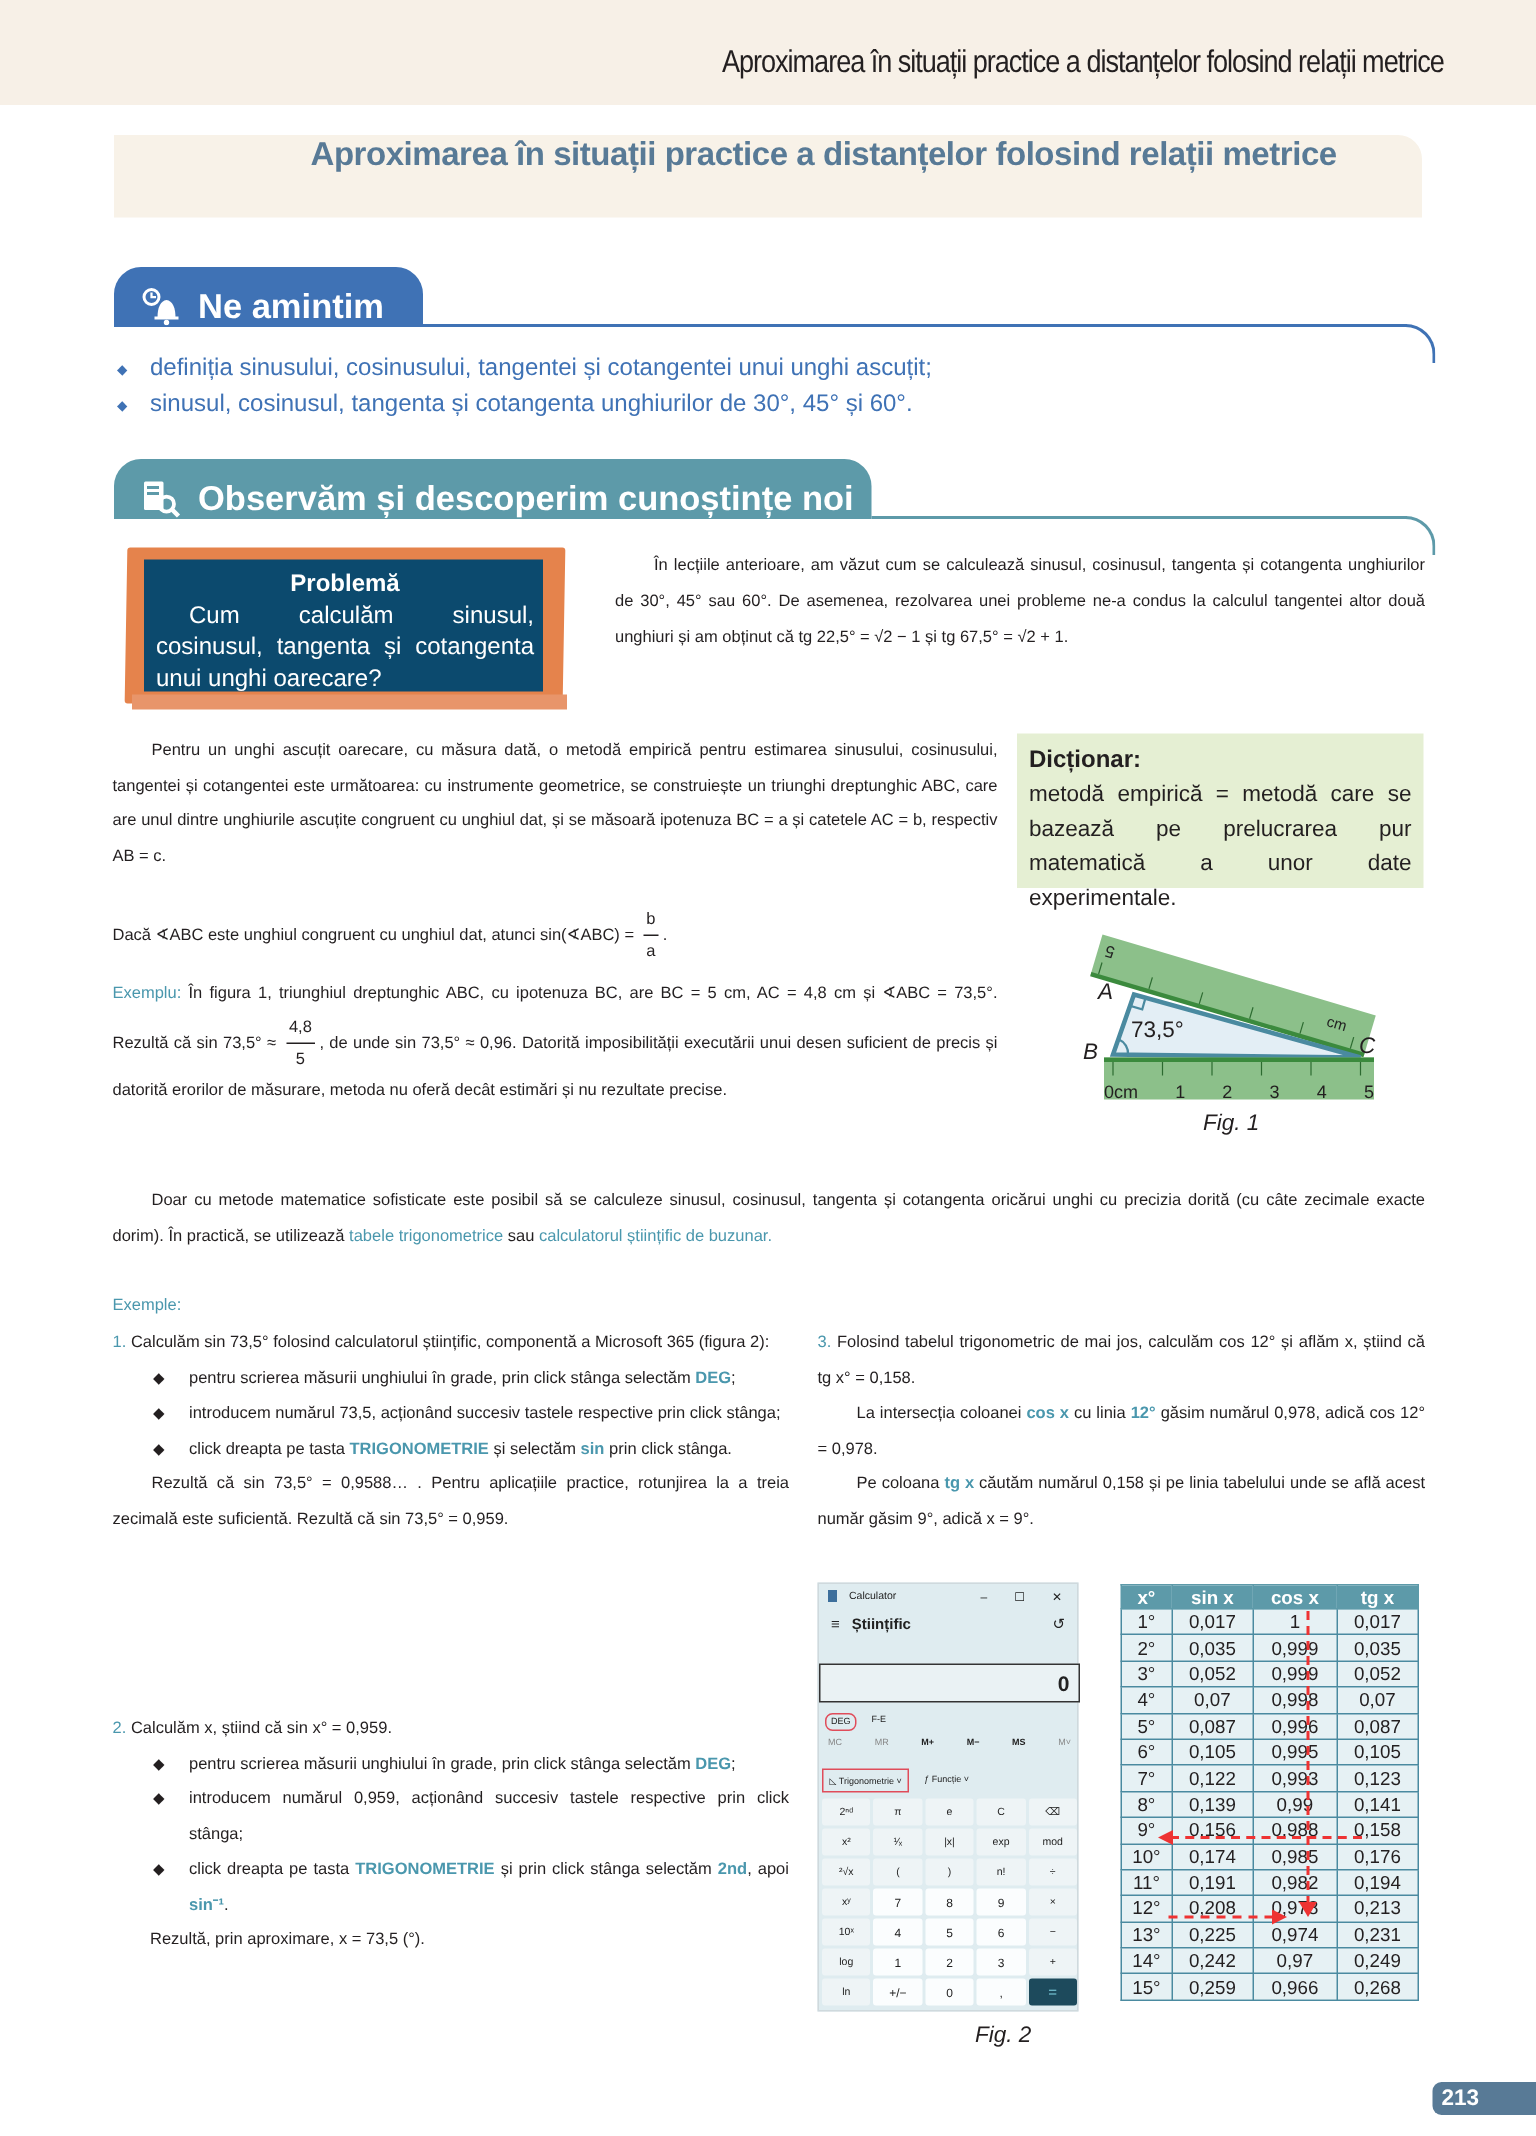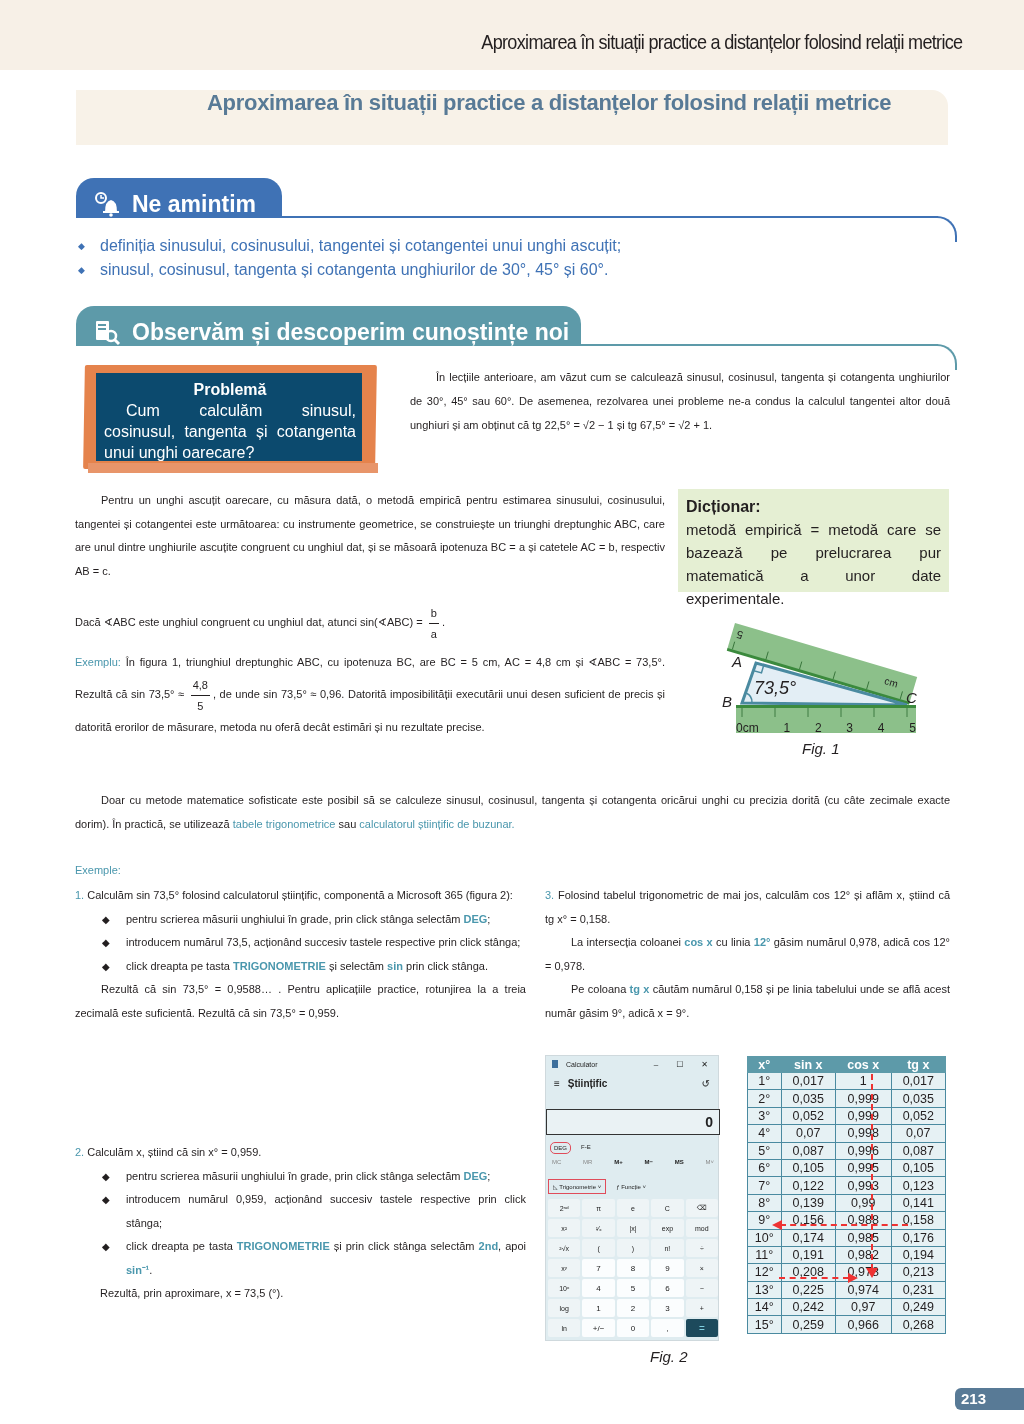--- a/index.html
+++ b/index.html
@@ -178,21 +178,21 @@
     <rect x="14" y="90" width="180" height="3" fill="#3b8a3d"></rect>
     <g stroke="#2c6a30" stroke-width="0.8">
       <line x1="20" y1="93" x2="20" y2="102"></line>
         <line x1="53" y1="93" x2="53" y2="102"></line>
         <line x1="86" y1="93" x2="86" y2="102"></line>
         <line x1="119" y1="93" x2="119" y2="102"></line>
         <line x1="152" y1="93" x2="152" y2="102"></line>
         <line x1="185" y1="93" x2="185" y2="102"></line>
     </g>
   </svg>
-  <span style="position:absolute; left:32px; top:63px; font-size:18px;font-style:italic;">73,5°</span>
+  <span style="position:absolute; left:32px; top:63px; font-size:15px;">73,5°</span>
   <span style="position:absolute; left:10px; top:38px; font-style:italic; font-size:15px;">A</span>
   <span style="position:absolute; left:0px; top:78px; font-style:italic; font-size:15px;">B</span>
   <span style="position:absolute; left:184px; top:74px; font-style:italic; font-size:15px;">C</span>
   <div style="position:absolute; left:14px; top:106px; width:180px; display:flex; justify-content:space-between; font-size:12px;">
     <span>0cm</span>
     <span>1</span>
     <span>2</span>
     <span>3</span>
     <span>4</span>
     <span>5</span>

